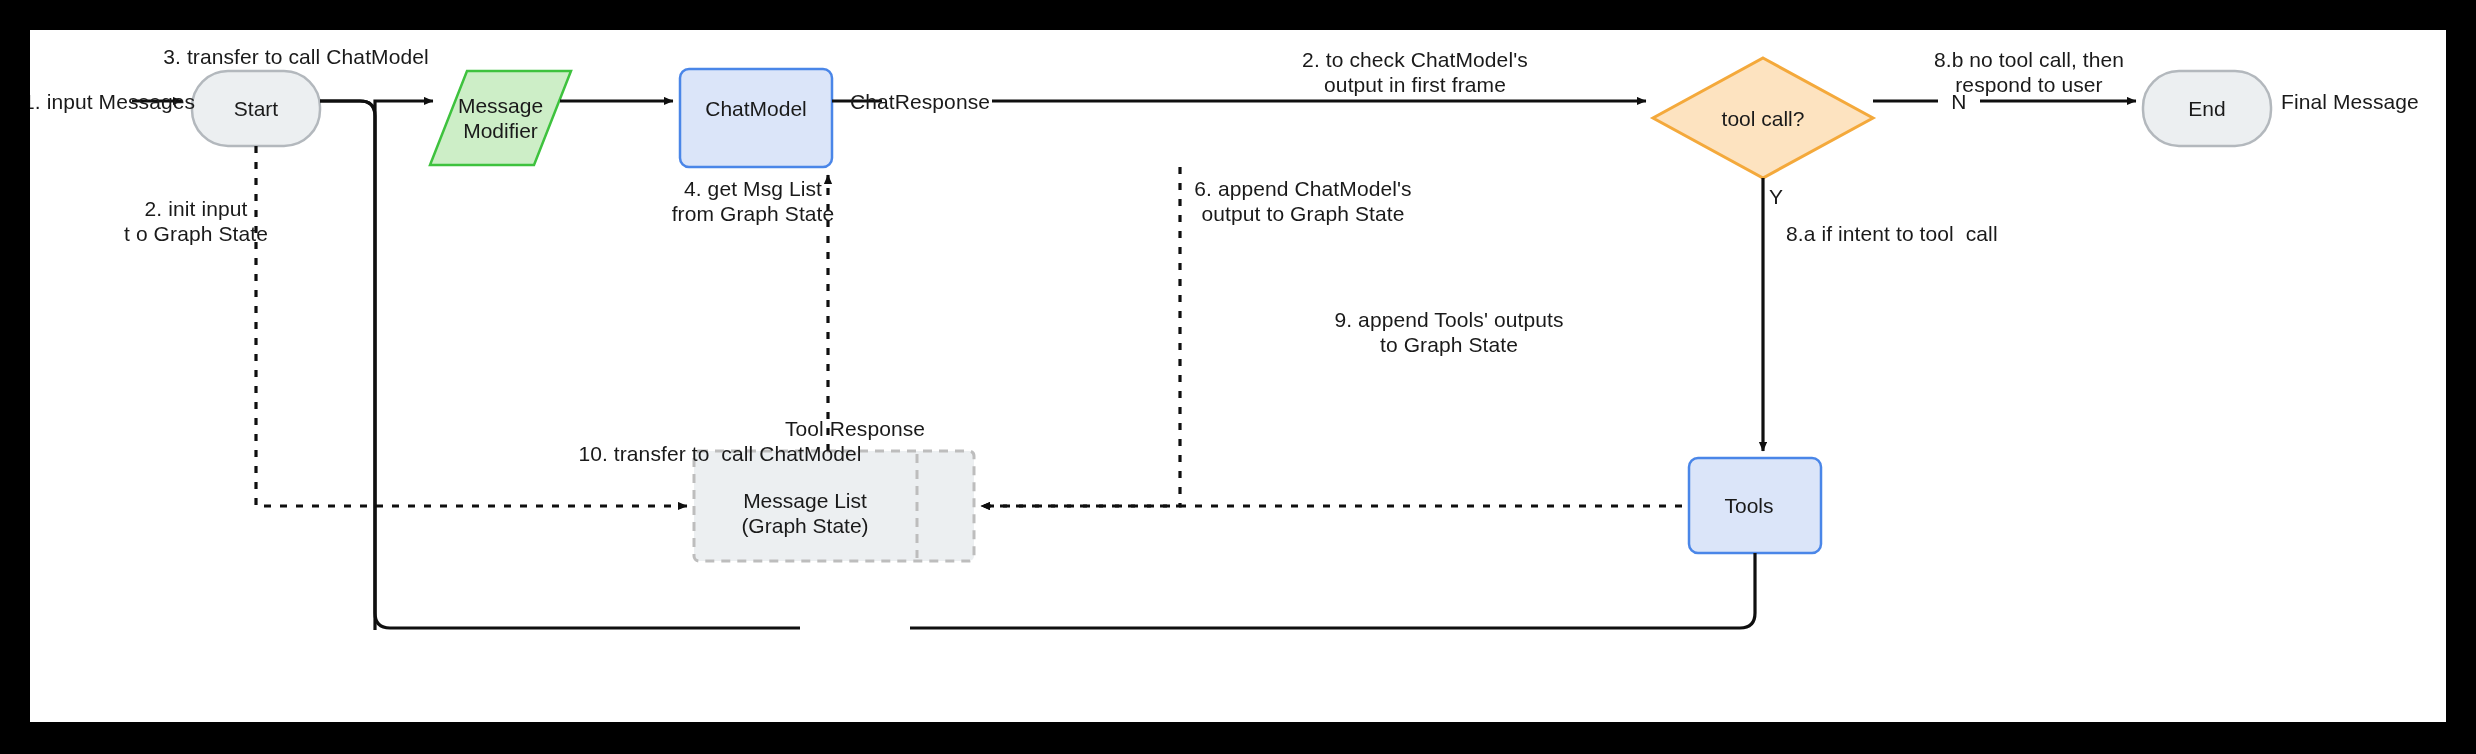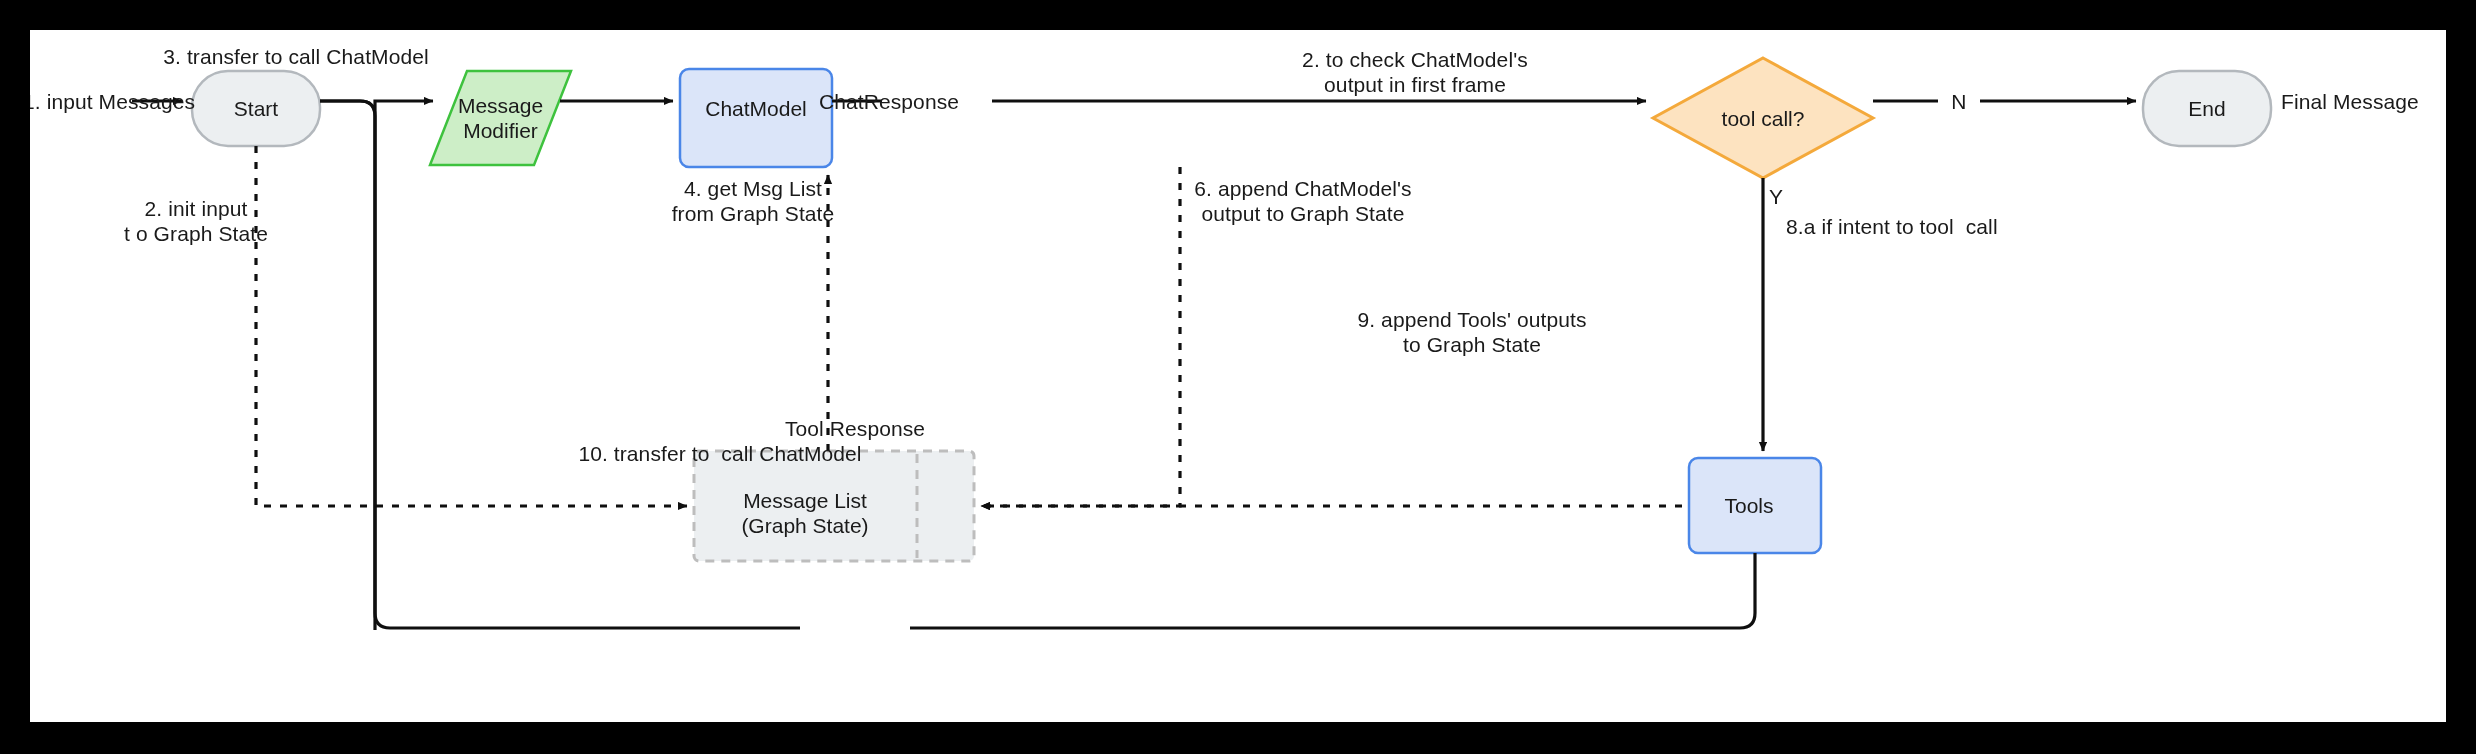--- a/index.html
+++ b/index.html
@@ -108,30 +108,32 @@
     <div class="lbl c" style="left:723px;top:146px;">4. get Msg List
 from Graph State</div>
 
 
     <div class="lbl c" style="left:1273px;top:146px;">6. append ChatModel's
 output to Graph State</div>
 
     <div class="lbl c" style="left:1385px;top:17px;">2. to check ChatModel's
 output in first frame</div>
 
-    <div class="lbl c" style="left:859px;top:59px;text-align:center;">ChatResponse</div>
+    <div class="lbl c" style="left:890px;top:59px;text-align:center;">ChatResponse</div>
 
+    <div class="lbl c" style="left:1999px;top:17px;">8.b no tool call, then
+respond to user</div>
 
     <div class="lbl c" style="left:1929px;top:59px;">N</div>
 
     <div class="lbl" style="left:1739px;top:154px;">Y</div>
 
-    <div class="lbl" style="left:1756px;top:184px;">8.a if intent to tool  call</div>
+    <div class="lbl" style="left:1756px;top:191px;">8.a if intent to tool  call</div>
 
-    <div class="lbl c" style="left:1419px;top:277px;margin-left:23px;">9. append Tools' outputs
+    <div class="lbl c" style="left:1419px;top:277px;">9. append Tools' outputs
 to Graph State</div>
 
     <div class="lbl c" style="left:825px;top:386px;">Tool Response</div>
 
     <div class="lbl c" style="left:690px;top:411px;">10. transfer to  call ChatModel</div>
 
     <div class="lbl" style="left:2251px;top:59px;">Final Message</div>
 
   </div>
 </div>

